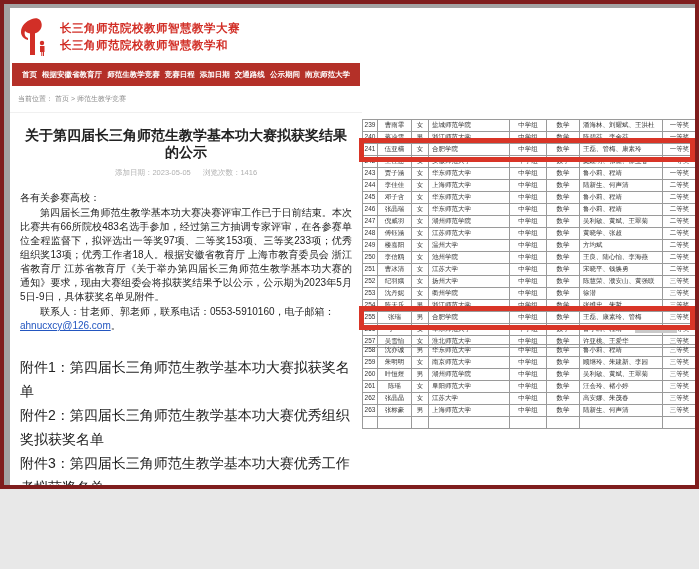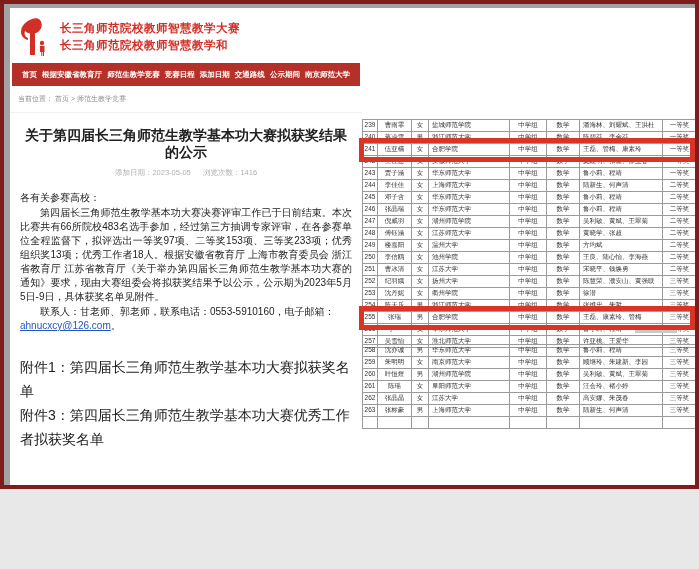--- a/index.html
+++ b/index.html
@@ -82,20 +82,21 @@
         <span data-name="meta-date">添加日期：2023-05-05</span>
         <span data-name="meta-views">浏览次数：1416</span>
       </div>
       <div class="salutation" data-name="salutation">各有关参赛高校：</div>
       <p class="para" data-name="paragraph-results">第四届长三角师范生教学基本功大赛决赛评审工作已于日前结束。本次比赛共有66所院校483名选手参加，经过第三方抽调专家评审，在各参赛单位全程监督下，拟评选出一等奖97项、二等奖153项、三等奖233项；优秀组织奖13项；优秀工作者18人。根据安徽省教育厅 上海市教育委员会 浙江省教育厅 江苏省教育厅《关于举办第四届长三角师范生教学基本功大赛的通知》要求，现由大赛组委会将拟获奖结果予以公示，公示期为2023年5月5日-9日，具体获奖名单见附件。</p>
       <p class="para contact" data-name="paragraph-contact"><span data-name="contact-text">联系人：甘老师、郭老师，联系电话：0553-5910160，电子邮箱：</span><br>
         <a class="email-link" data-name="email-link">ahnucxcy@126.com</a><span data-name="email-suffix">。</span>
       </p>
       <div class="attachments" data-name="attachment-list">
         <div class="attachment" data-name="attachment-1-link">附件1：第四届长三角师范生教学基本功大赛拟获奖名单</div>
+        <div class="attachment" data-name="attachment-2-link">附件2：第四届长三角师范生教学基本功大赛优秀组织奖拟获奖名单</div>
         <div class="attachment" data-name="attachment-3-link">附件3：第四届长三角师范生教学基本功大赛优秀工作者拟获奖名单</div>
       </div>
       <div class="signature" data-name="signature-block">
         <div data-name="signature-line1">长三角师范院校教师智慧教学和</div>
 
       </div>
     </div>
   </div>
 
   <div class="right-panel" data-name="results-panel">

